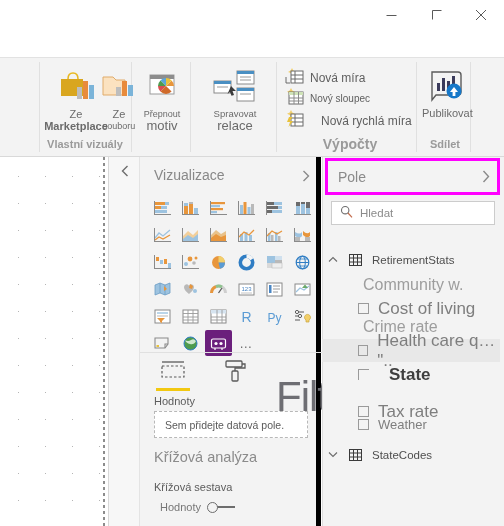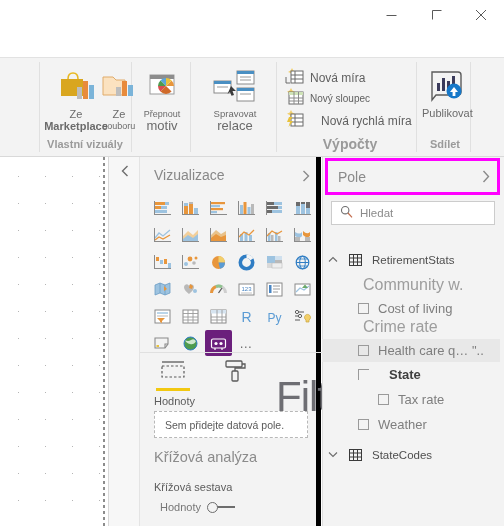--- a/index.html
+++ b/index.html
@@ -180,21 +180,21 @@
 
   .field-row {
     position:absolute; left:0; width:182px; height:23px;
     display:flex; align-items:center;
   }
   .field-row.hl { background:#e8e8e8; }
   .field-row .cb {
     margin-left:36px; width:11px; height:11px;
     border:1.2px solid #9a9a9a; background:transparent;
   }
-  .field-row .fname { margin-left:9px; font-size:13px; color:#7e7e7e; }
+  .field-row .fname { margin-left:9px; font-size:17px; color:#7e7e7e; }
 
   
   .phantom {
     position:absolute; font-size:16px; color:#9d9d9d; pointer-events:none;
   }
 
   #fields-scroll {
     position:absolute; right:0; top:39px; width:4px; height:330px; background:#f3f3f3;
   }
   #fields-edge { position:absolute; left:0; top:0; width:1px; height:369px; background:#dedede; }
@@ -787,21 +787,21 @@
   <div class="field-row hl" style="top:182px;">
     <span class="cb"></span>
     <span class="fname">Health care q… "..</span>
   </div>
 
   <div class="field-row" style="top:206px;">
     <span class="cb" style="margin-left:36px; border-bottom:none; border-right:none;"></span>
     <span class="fname" style="color:#3f3f3f; font-weight:bold; margin-left:20px;">State</span>
   </div>
 
-  <div class="field-row" style="top:231px;padding-left:20px;">
+  <div class="field-row" style="top:243px;">
     <span class="cb"></span>
     <span class="fname">Tax rate</span>
   </div>
 
   <div class="field-row" style="top:256px;">
     <span class="cb"></span>
     <span class="fname" style="font-size:13px;">Weather</span>
   </div>
 
   <div class="table-row" style="top:287px;">

